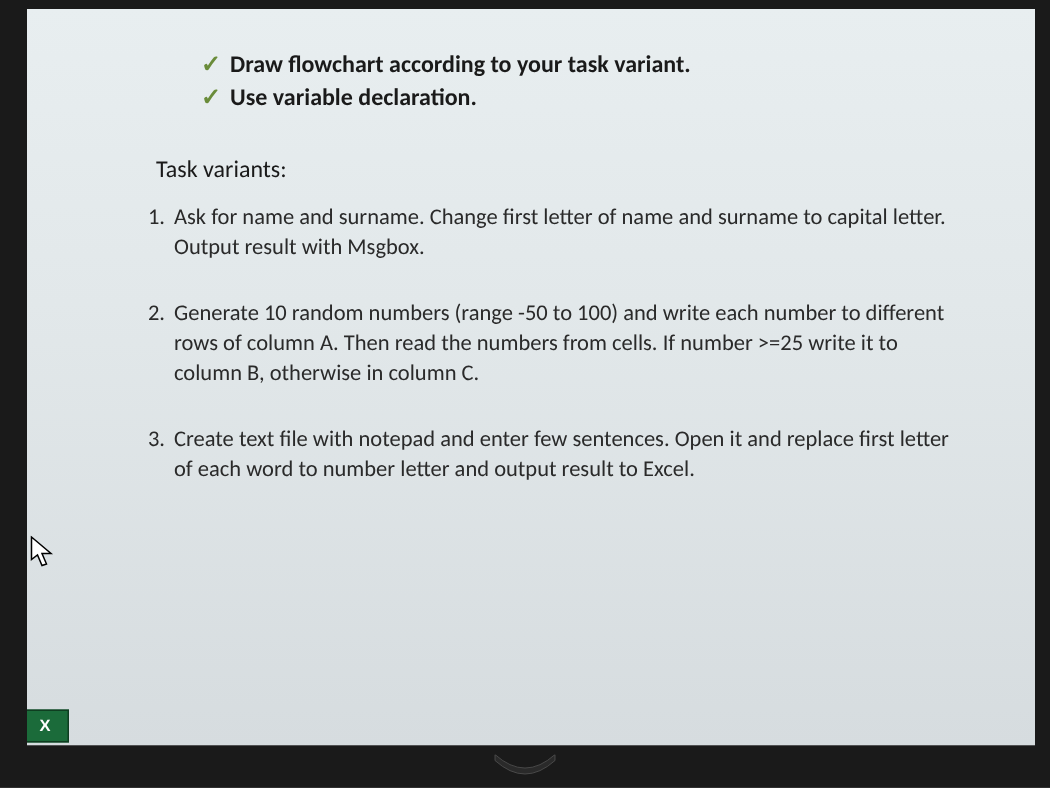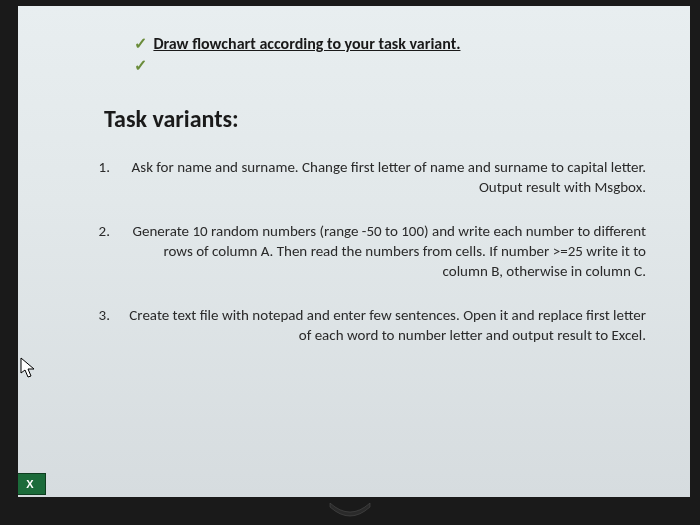--- a/index.html
+++ b/index.html
@@ -38,45 +38,43 @@
     margin-bottom: 2px;
   }
   .check-icon {
     color: #6a8c3a;
     font-size: 16px;
     line-height: 20px;
     font-weight: bold;
   }
   .check-text {
     font-weight: bold;
-    text-decoration: underline;
     font-size: 16px;
     color: #1a1a1a;
     line-height: 20px;
     text-align: center;
   }
   .section-title {
-    font-weight: bold;
-    font-size: 24px;
+    font-weight: normal;
+    font-size: 16px;
     color: #1a1a1a;
-    margin-bottom: 24px;
+    margin-bottom: 12px;
     margin-left: 16px;
   }
   .task-list {
     list-style: none;
     counter-reset: task;
   }
   .task-item {
     counter-increment: task;
     display: flex;
     margin-bottom: 24px;
     font-size: 15px;
     color: #2a2a2a;
     line-height: 20px;
-    text-align: right;
   }
   .task-item::before {
     content: counter(task) ".";
     min-width: 22px;
     margin-right: 6px;
     text-align: right;
   }
   .task-text { flex: 1; }
   .cursor {
     position: absolute;
@@ -118,20 +116,21 @@
 
 <div class="screen">
 
   <div class="check-list">
     <div class="check-item">
       <span class="check-icon">✓</span>
       <span class="check-text">Draw flowchart according to your task variant.</span>
     </div>
     <div class="check-item">
       <span class="check-icon">✓</span>
+      <span class="check-text">Use variable declaration.</span>
     </div>
   </div>
 
   <div class="section-title">Task variants:</div>
 
   <ol class="task-list">
     <li class="task-item">
       <span class="task-text">Ask for name and surname. Change first letter of name and surname to capital letter. Output result with Msgbox.</span>
     </li>
     <li class="task-item">

